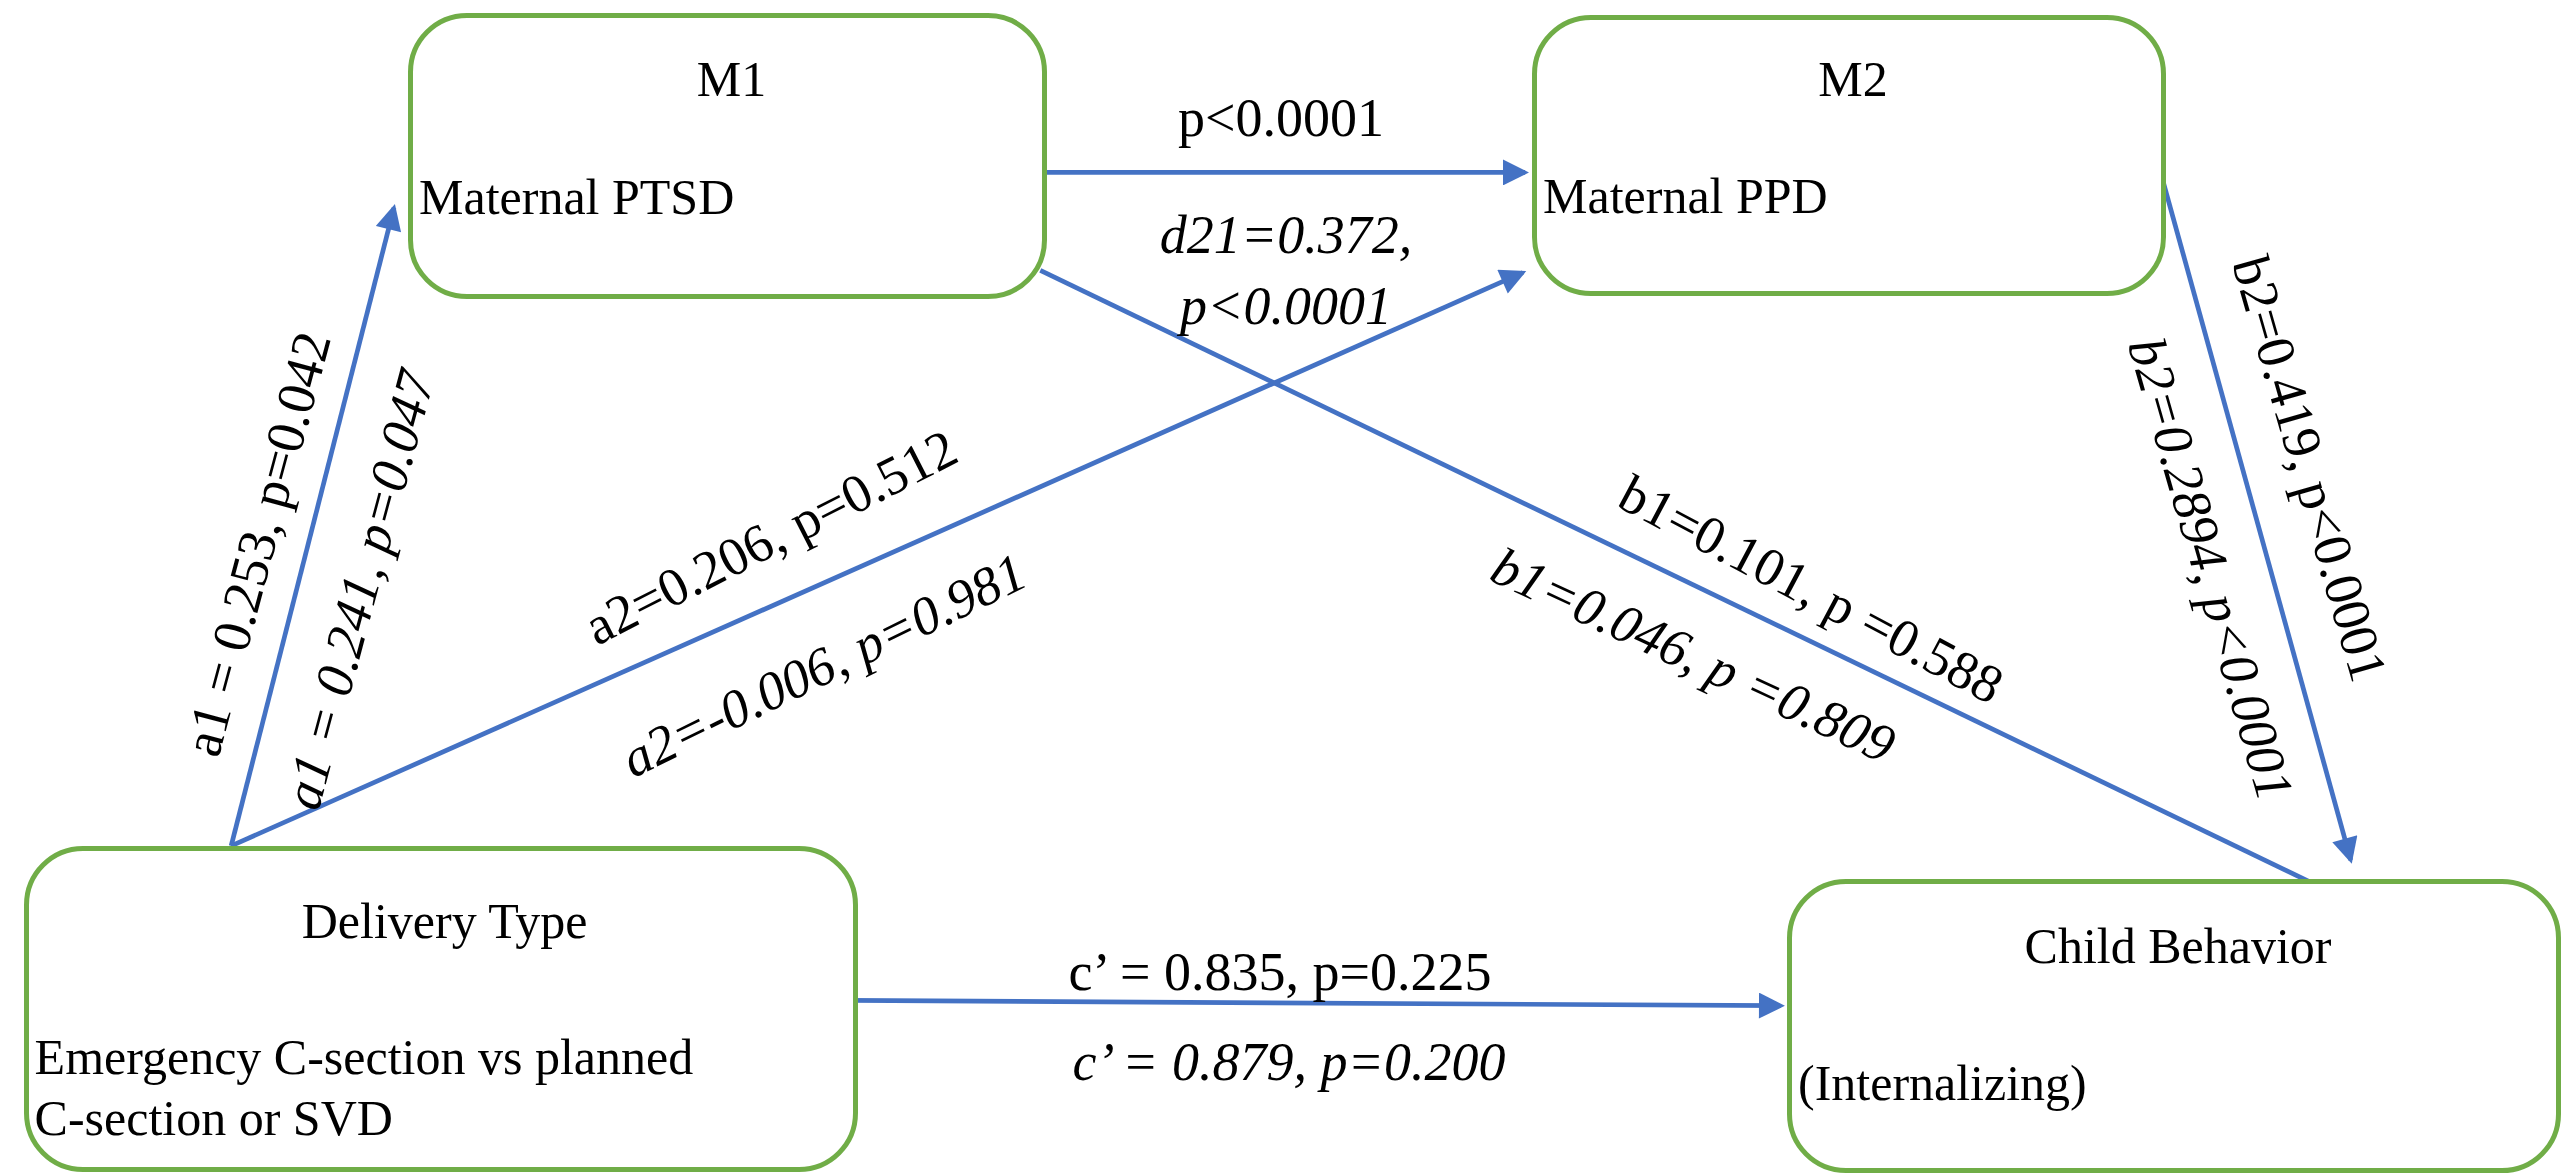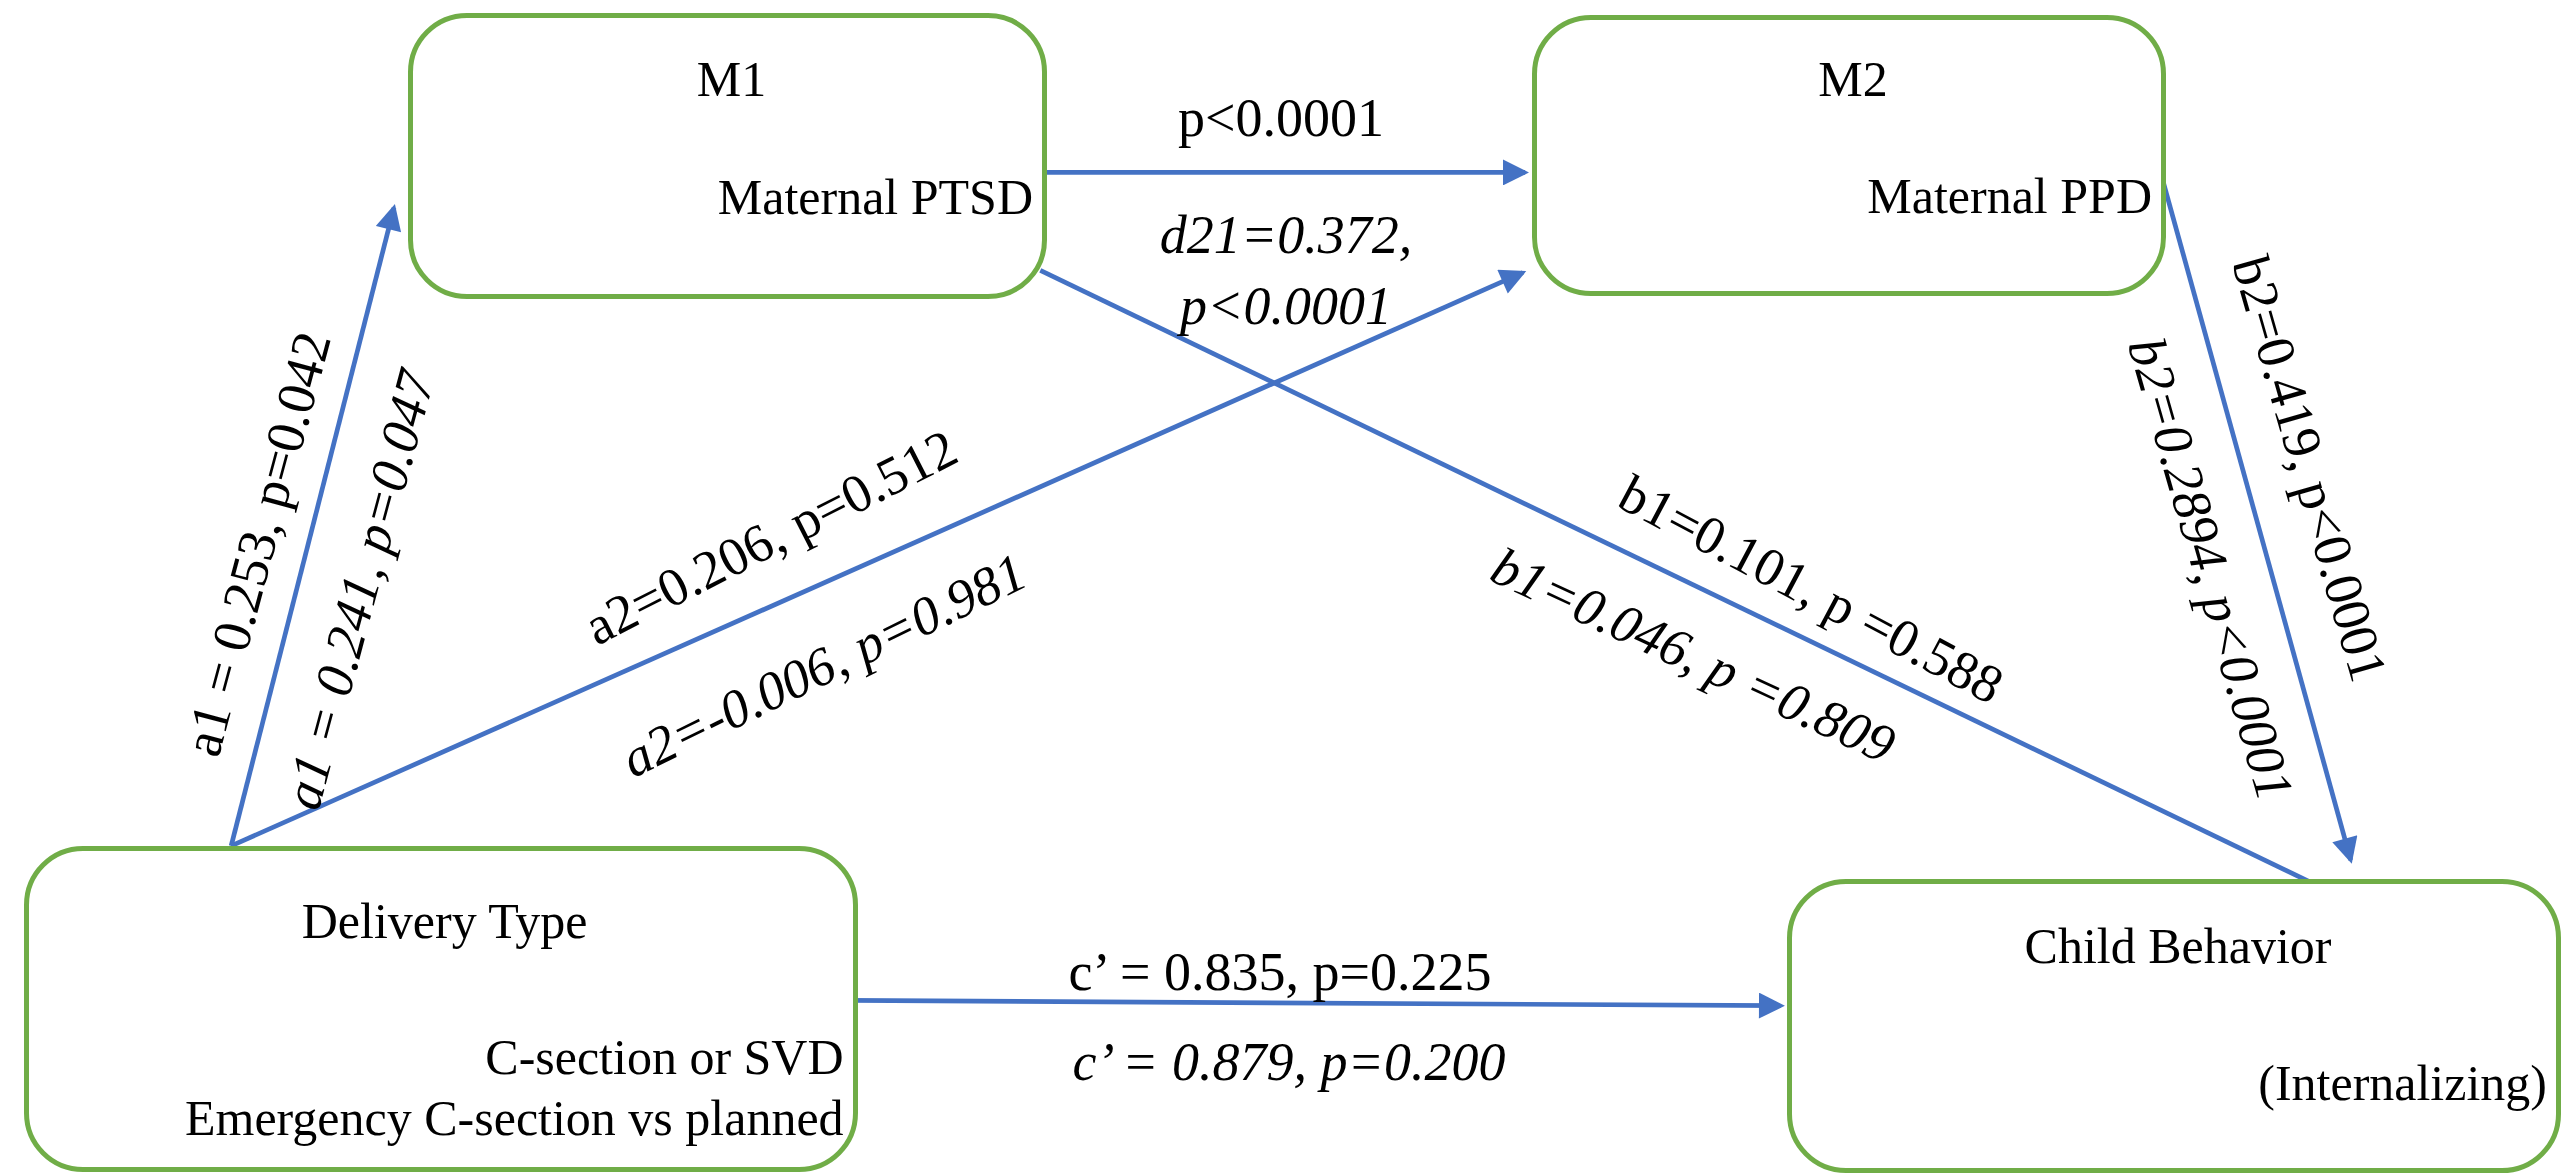--- a/index.html
+++ b/index.html
@@ -31,23 +31,24 @@
     border-radius: 59px;
     background: #ffffff;
     font-size: 50px;
   }
   .node .line1 {
     position: absolute; left: 0; right: 0; top: 22%;
     transform: translateY(-50%);
     text-align: center; white-space: nowrap; padding-left: 8px;
   }
   .node .line2 {
-    position: absolute; left: 0; right: 9px; top: 65%;
+    position: absolute; left: 0; right: 0; top: 65%;
     transform: translateY(-50%);
-    text-align: right;
+    text-align: left;
+    padding-left: 6px;
   }
   .node-x .line2 { top: 75%; line-height: 61px; }
   .node-y .line2 { top: 70%; }
 
   .elabel {
     position: absolute;
     white-space: nowrap;
     font-size: 54px;
     line-height: 1.1;
     transform: translate(-50%, -50%) rotate(var(--rot, 0deg));
@@ -80,22 +81,22 @@
   </div>
 
   <div class="node node-m2" style="left:1532px; top:14.7px; width:624px; height:271px;">
     <div class="line1">M2</div>
     <div class="line2">Maternal PPD</div>
   </div>
 
   <div class="node node-x" style="left:23.6px; top:846px; width:824px; height:316px;">
     <div class="line1">Delivery Type</div>
     <div class="line2">
+      <div>Emergency C-section vs planned</div>
       <div>C-section or SVD</div>
-      <div>Emergency C-section vs planned</div>
     </div>
   </div>
 
   <div class="node node-y" style="left:1787px; top:879px; width:764px; height:284px;">
     <div class="line1">Child Behavior</div>
     <div class="line2">(Internalizing)</div>
   </div>
 
   <div class="elabel" style="left:258px; top:544px; --rot:-75deg;">a1 = 0.253, p=0.042</div>
   <div class="elabel italic" style="left:360px; top:590px; --rot:-75deg;">a1 = 0.241, p=0.047</div>

